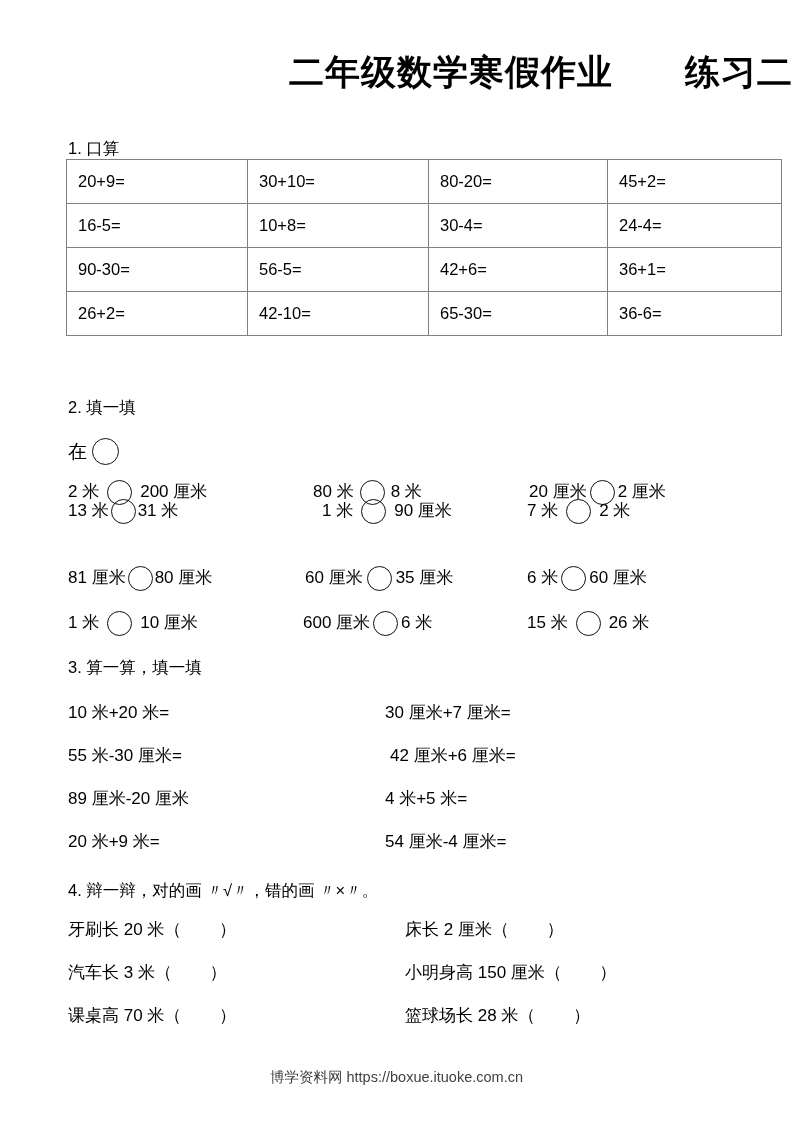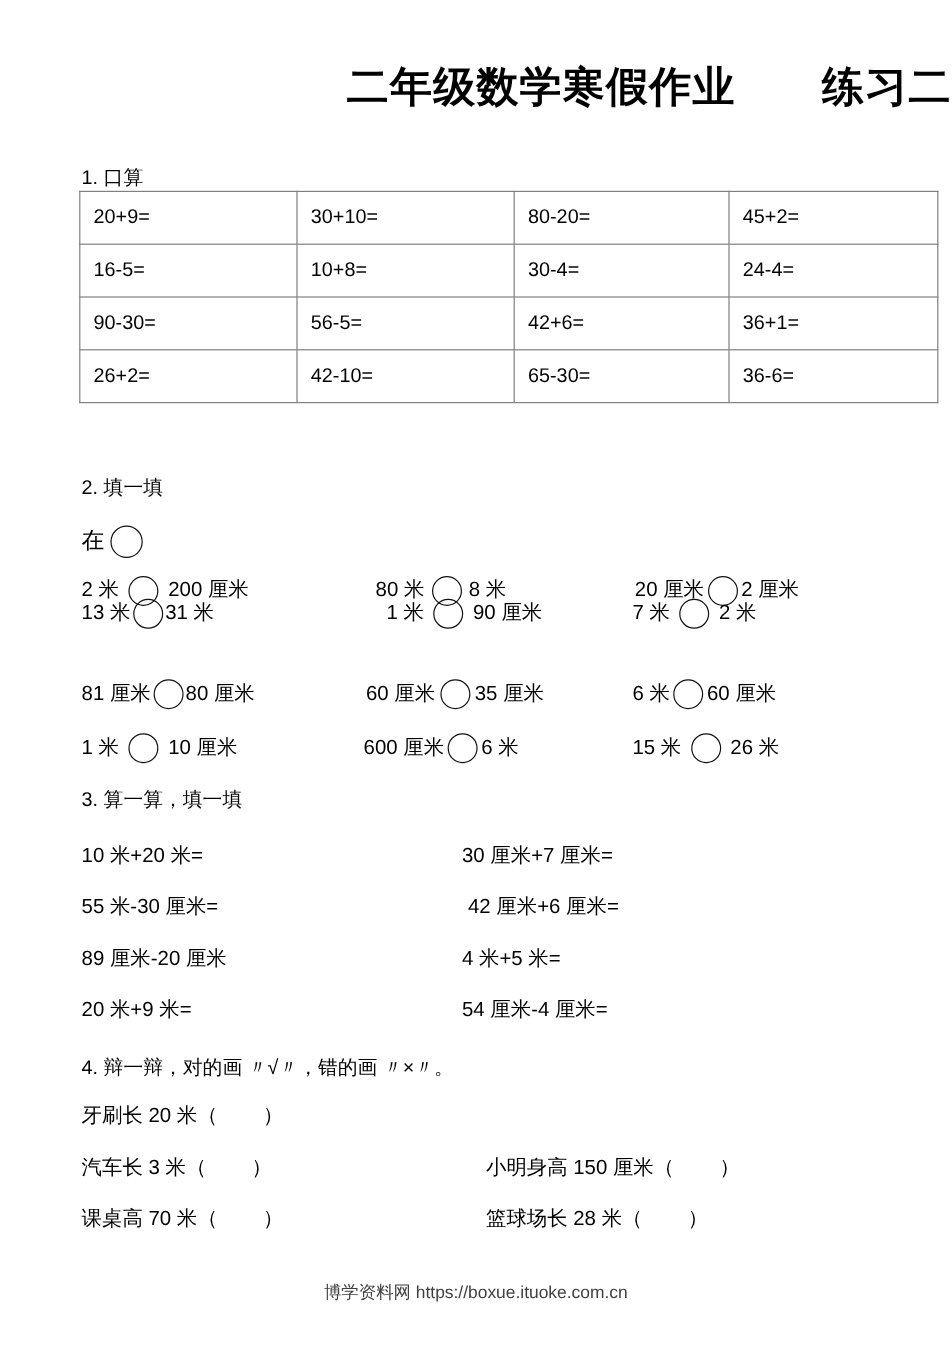--- a/index.html
+++ b/index.html
@@ -274,20 +274,21 @@
   </div>
   <div class="two-col-row" style="top:828px;">
     <div class="tc-left">20 米+9 米=</div>
     <div class="tc-right" style="left:385px;">54 厘米-4 厘米=</div>
   </div>
 
   <div class="sec-heading" style="top:882px;">4. 辩一辩，对的画 〃√〃，错的画 〃×〃。</div>
 
   <div class="two-col-row" style="top:916px;">
     <div class="tc-left">牙刷长 20 米（        ）</div>
+    <div class="tc-right" style="left:405px;">床长 2 厘米（        ）</div>
   </div>
   <div class="two-col-row" style="top:959px;">
     <div class="tc-left">汽车长 3 米（        ）</div>
     <div class="tc-right" style="left:405px;">小明身高 150 厘米（        ）</div>
   </div>
   <div class="two-col-row" style="top:1002px;">
     <div class="tc-left">课桌高 70 米（        ）</div>
     <div class="tc-right" style="left:405px;">篮球场长 28 米（        ）</div>
   </div>
 

